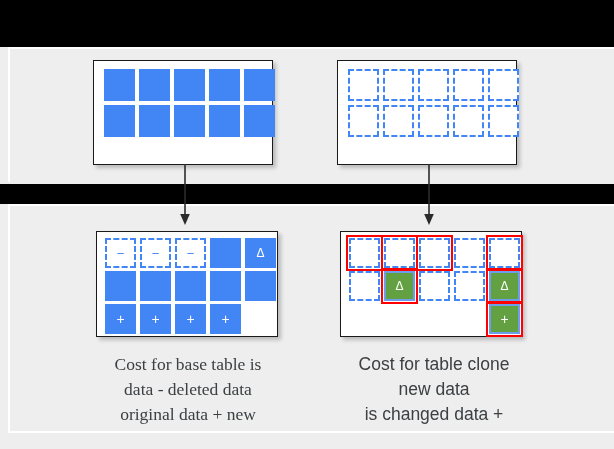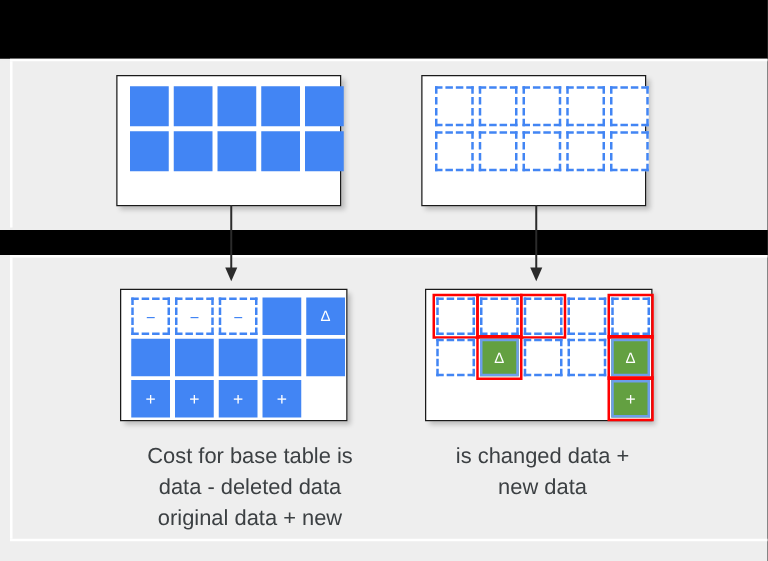--- a/index.html
+++ b/index.html
@@ -227,24 +227,25 @@
       <span class="glyph glyph-delta">Δ</span>
     </div>
     <div class="outline-red" style="left:145px; top:36px; width:37px; height:36px;"></div>
 
     <div class="cell cell-green" style="left:148px; top:72px; width:31px; height:30px;">
       <span class="glyph glyph-plus">+</span>
     </div>
     <div class="outline-red" style="left:145px; top:69px; width:37px; height:36px;"></div>
   </div>
 
-  <div class="caption" style="left:100px; top:352px; width:200px;">
+  <div class="caption" style="left:88px; top:352px; width:200px;font-family:Liberation Serif, serif;">
     <div>Cost for base table is</div>
     <div>data - deleted data</div>
     <div>original data + new</div>
   </div>
 
   <div class="caption" style="left:336px; top:352px; width:196px;">
+    <div>Cost for table clone</div>
+    <div>new data</div>
     <div>is changed data +</div>
-    <div>new data</div>
   </div>
 
 </div>
 
 </body></html>

